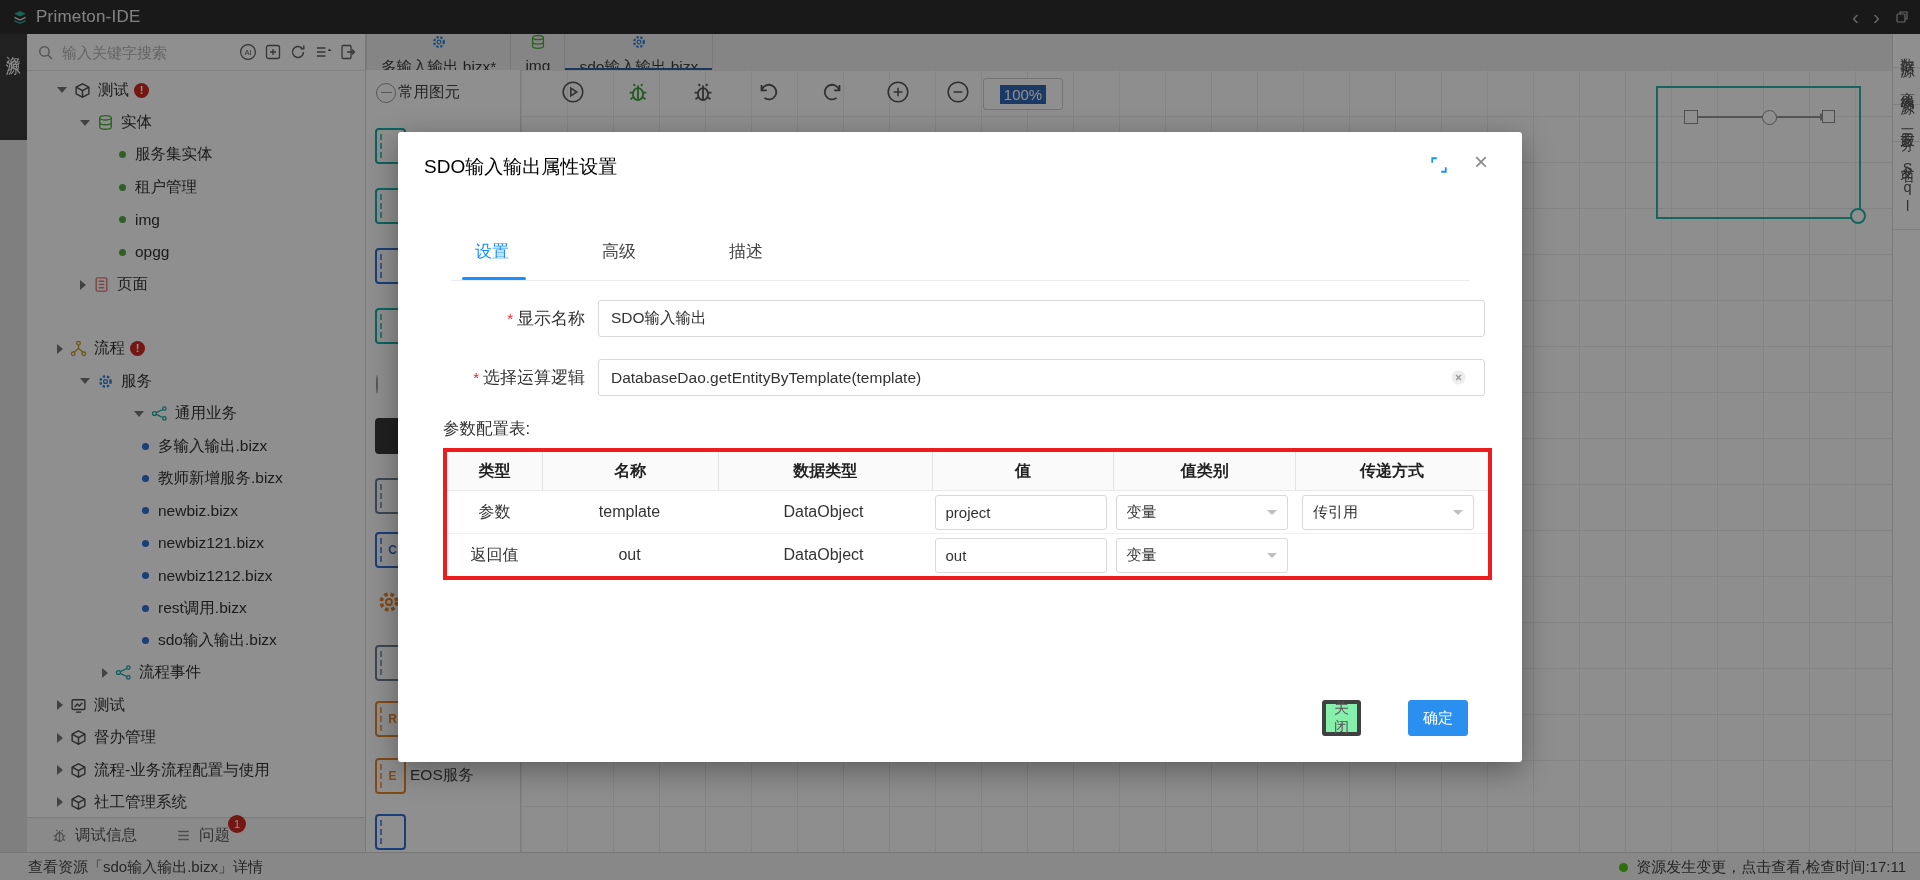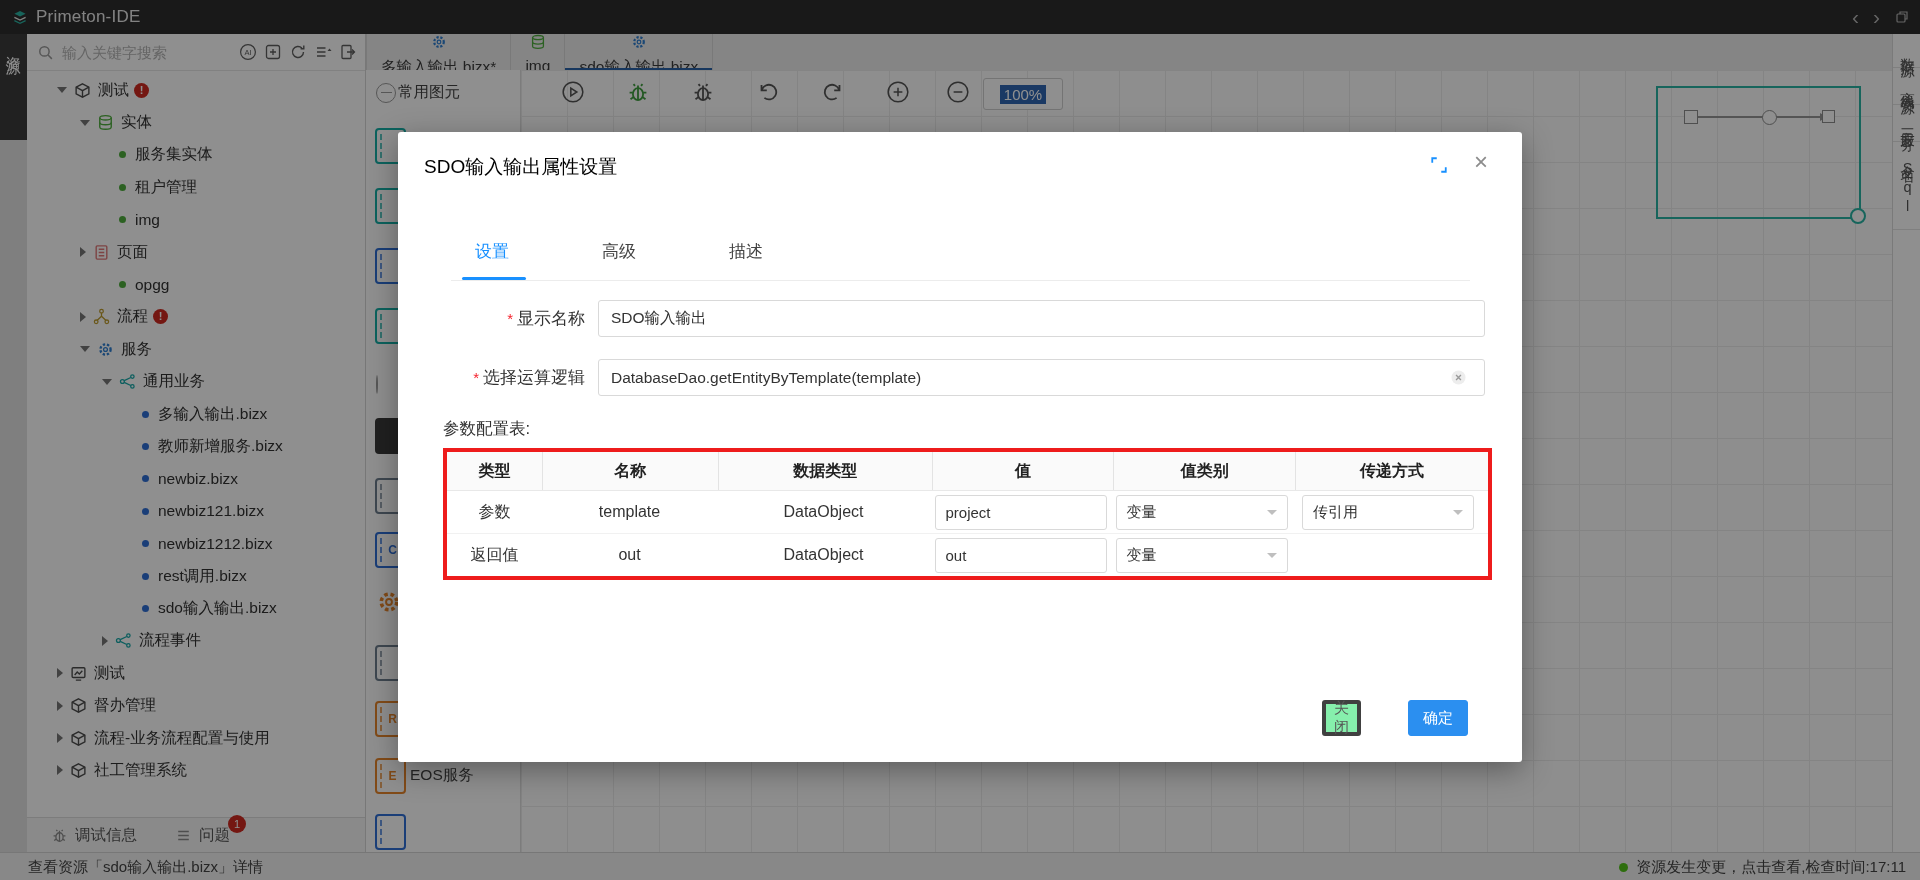--- a/index.html
+++ b/index.html
@@ -229,35 +229,35 @@
           <span>服务集实体</span>
         </div>
         <div class="trow" style="padding-left: 92px;">
           <span class="bullet" style="background: rgb(79, 174, 62);"></span>
           <span>租户管理</span>
         </div>
         <div class="trow" style="padding-left: 92px;">
           <span class="bullet" style="background: rgb(79, 174, 62);"></span>
           <span>img</span>
         </div>
+        <div class="trow" style="padding-left: 92px;">
+          <span class="bullet" style="background: rgb(79, 174, 62);"></span>
+          <span>opgg</span>
+        </div>
         <div class="trow" style="padding-left: 53px;">
           <span class="tcaret closed"></span>
           <span class="icon" style="color: rgb(224, 120, 120); width: 17px; height: 17px;">
             <svg viewBox="0 0 16 16" fill="none" stroke="currentColor" stroke-width="1.3">
               <rect x="3" y="1.8" width="10" height="12.4" rx="1"></rect>
               <path d="M5.4 5h5.2M5.4 8h5.2M5.4 11h5.2"></path>
             </svg>
           </span>
           <span>页面</span>
         </div>
-        <div class="trow" style="padding-left: 92px;">
-          <span class="bullet" style="background: rgb(79, 174, 62);"></span>
-          <span>opgg</span>
-        </div>
-        <div class="trow" style="padding-left: 53px;">
+        <div class="trow" style="padding-left: 30px; margin-top: 32px;">
           <span class="tcaret closed"></span>
           <span class="icon" style="color: rgb(189, 155, 46); width: 17px; height: 17px;">
             <svg viewBox="0 0 16 16" fill="none" stroke="currentColor" stroke-width="1.2">
               <circle cx="8" cy="3" r="1.7"></circle>
               <circle cx="3" cy="13" r="1.7"></circle>
               <circle cx="13" cy="13" r="1.7"></circle>
               <path d="M8 4.7v3.1M8 7.8 4 11.6M8 7.8l4 3.8"></path>
             </svg>
           </span>
           <span>流程</span>
@@ -266,21 +266,21 @@
         <div class="trow" style="padding-left: 53px;">
           <span class="tcaret open"></span>
           <span class="icon" style="color: rgb(47, 127, 209); width: 17px; height: 17px;">
             <svg viewBox="0 0 16 16" fill="none" stroke="currentColor">
               <circle cx="8" cy="8" r="4.8" stroke-width="2.2" stroke-dasharray="2.2 1.7"></circle>
               <circle cx="8" cy="8" r="1.8" stroke-width="1.2"></circle>
             </svg>
           </span>
           <span>服务</span>
         </div>
-        <div class="trow" style="padding-left: 75px;">
+        <div class="trow" style="padding-left: 107px;">
           <span class="tcaret open"></span>
           <span class="icon" style="color: rgb(23, 168, 168); width: 17px; height: 17px;">
             <svg viewBox="0 0 16 16" fill="none" stroke="currentColor" stroke-width="1.2">
               <circle cx="3.2" cy="8" r="1.8"></circle>
               <circle cx="12.6" cy="3.4" r="1.6"></circle>
               <circle cx="12.6" cy="12.6" r="1.6"></circle>
               <path d="M4.9 7.2l6.2-3M4.9 8.8l6.2 3"></path>
             </svg>
           </span>
           <span>通用业务</span>

